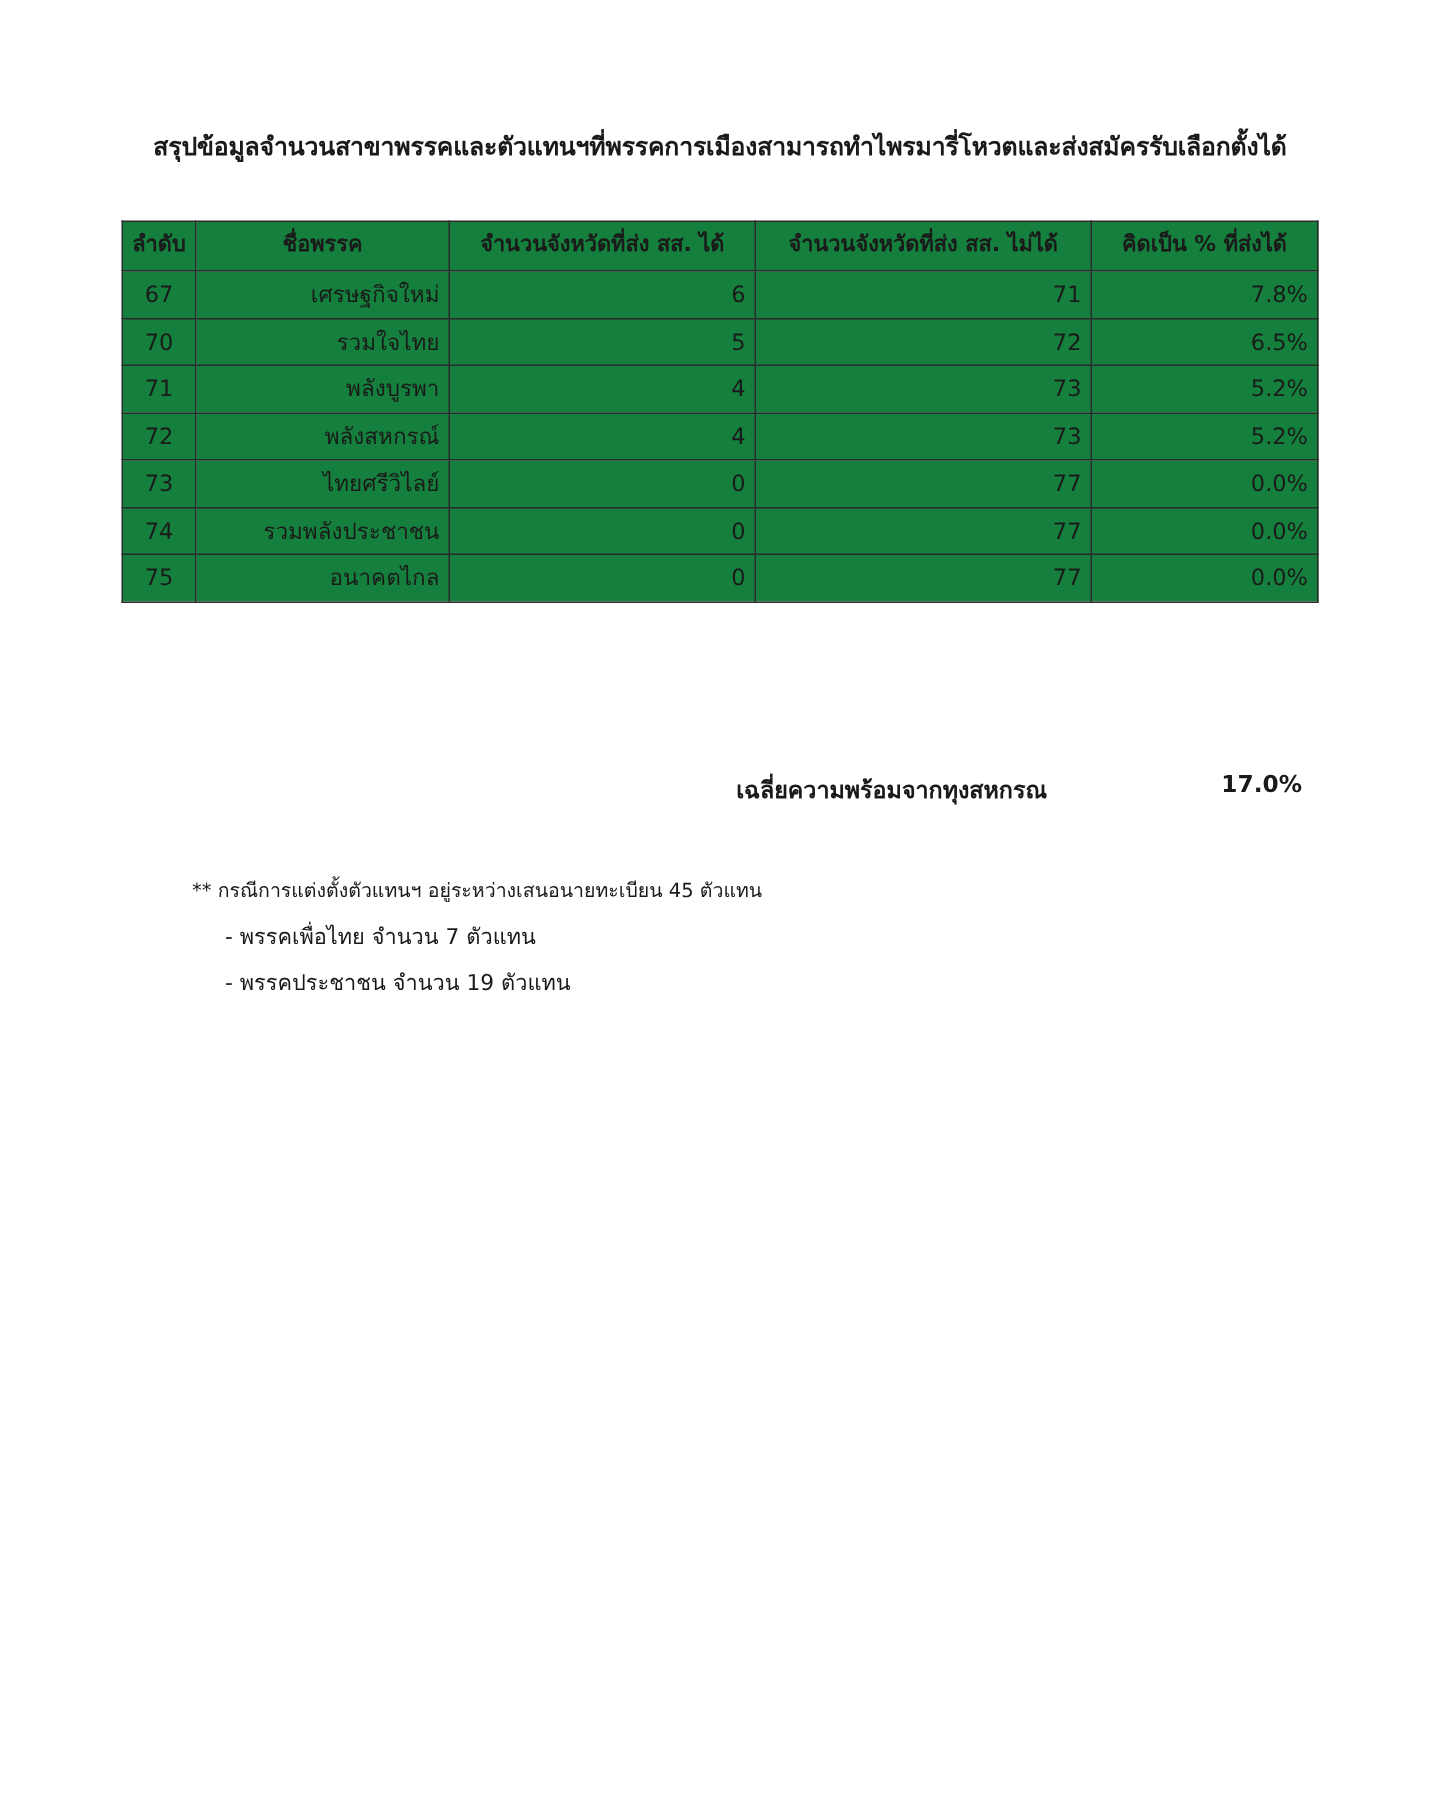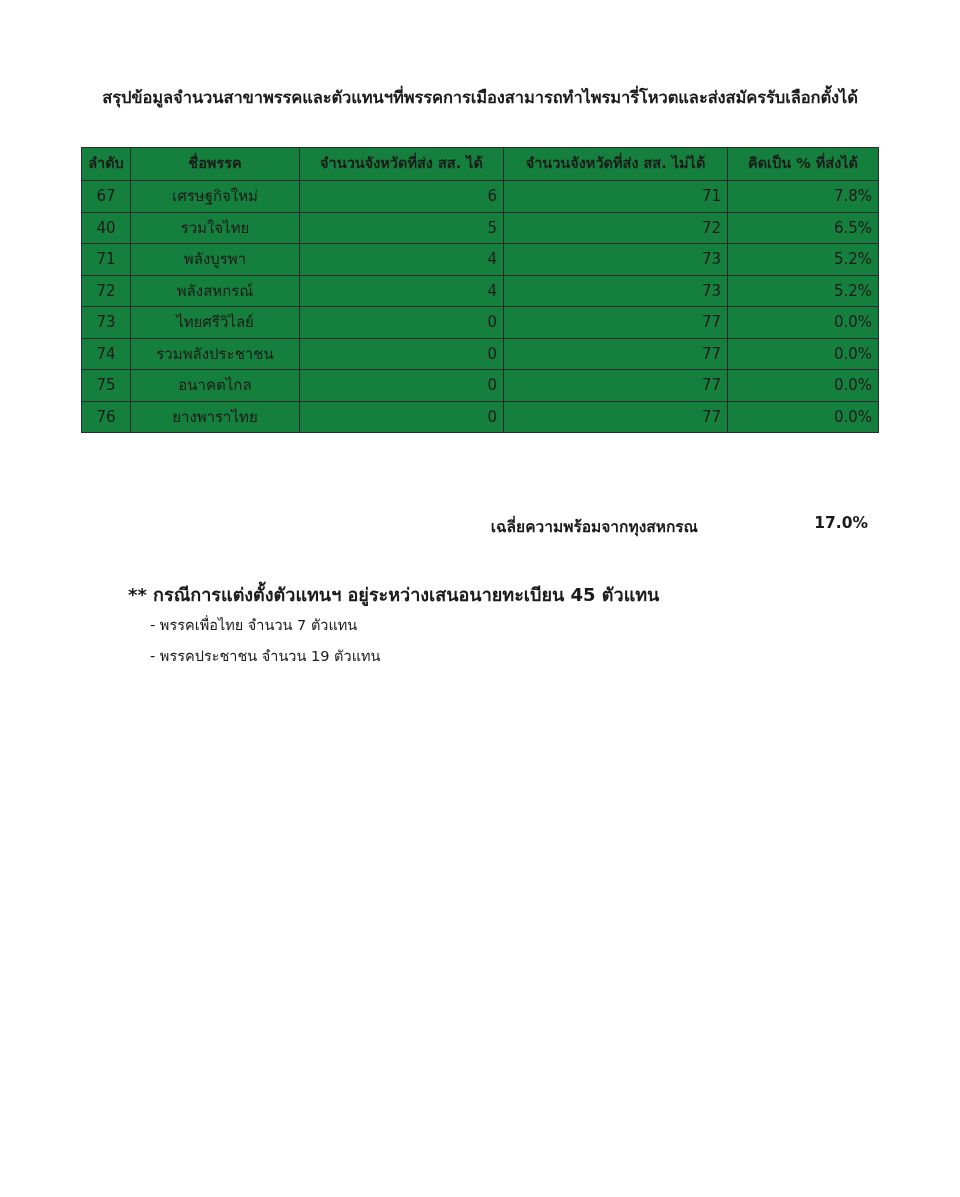--- a/index.html
+++ b/index.html
@@ -82,21 +82,21 @@
   }
   table.data thead th {
     font-weight: 700;
     font-size: 14.5px;
     text-align: center;
     height: 33px;
     white-space: nowrap;
     padding: 0 3px;
   }
   td.rank  { text-align: center; }
-  td.name  { text-align: center; padding-left: 8px; }
+  td.name  { text-align: right; padding-left: 8px; }
   td.num   { text-align: right; padding-right: 8px; }
   td.pct   { text-align: right; padding-right: 8px; }
 
   
   .avg-row {
     position: absolute;
     left: 81px;
     top: 514px;
     width: 797px;
     height: 26px;
@@ -119,22 +119,22 @@
   }
 
   
   .notes {
     position: absolute;
     left: 128px;
     top: 579px;
     width: 700px;
   }
   .note-heading {
-    font-size: 18px;
-    font-weight: 700;
+    font-size: 13px;
+    font-weight: 400;
     line-height: 31px;
     white-space: nowrap;
   }
   .note-item {
     font-size: 14.5px;
     font-weight: 400;
     line-height: 31px;
     padding-left: 22px;
     white-space: nowrap;
   }
@@ -168,21 +168,21 @@
       </thead>
       <tbody>
         <tr>
           <td class="rank">67</td>
           <td class="name">เศรษฐกิจใหม่</td>
           <td class="num">6</td>
           <td class="num">71</td>
           <td class="pct">7.8%</td>
         </tr>
         <tr>
-          <td class="rank">40</td>
+          <td class="rank">70</td>
           <td class="name">รวมใจไทย</td>
           <td class="num">5</td>
           <td class="num">72</td>
           <td class="pct">6.5%</td>
         </tr>
         <tr>
           <td class="rank">71</td>
           <td class="name">พลังบูรพา</td>
           <td class="num">4</td>
           <td class="num">73</td>
@@ -209,27 +209,20 @@
           <td class="num">77</td>
           <td class="pct">0.0%</td>
         </tr>
         <tr>
           <td class="rank">75</td>
           <td class="name">อนาคตไกล</td>
           <td class="num">0</td>
           <td class="num">77</td>
           <td class="pct">0.0%</td>
         </tr>
-        <tr>
-          <td class="rank">76</td>
-          <td class="name">ยางพาราไทย</td>
-          <td class="num">0</td>
-          <td class="num">77</td>
-          <td class="pct">0.0%</td>
-        </tr>
       </tbody>
     </table>
   </div>
 
   <div class="avg-row">
     <span class="avg-label">เฉลี่ยความพร้อมจากทุงสหกรณ</span>
     <span class="avg-value">17.0%</span>
   </div>
 
   <div class="notes">

